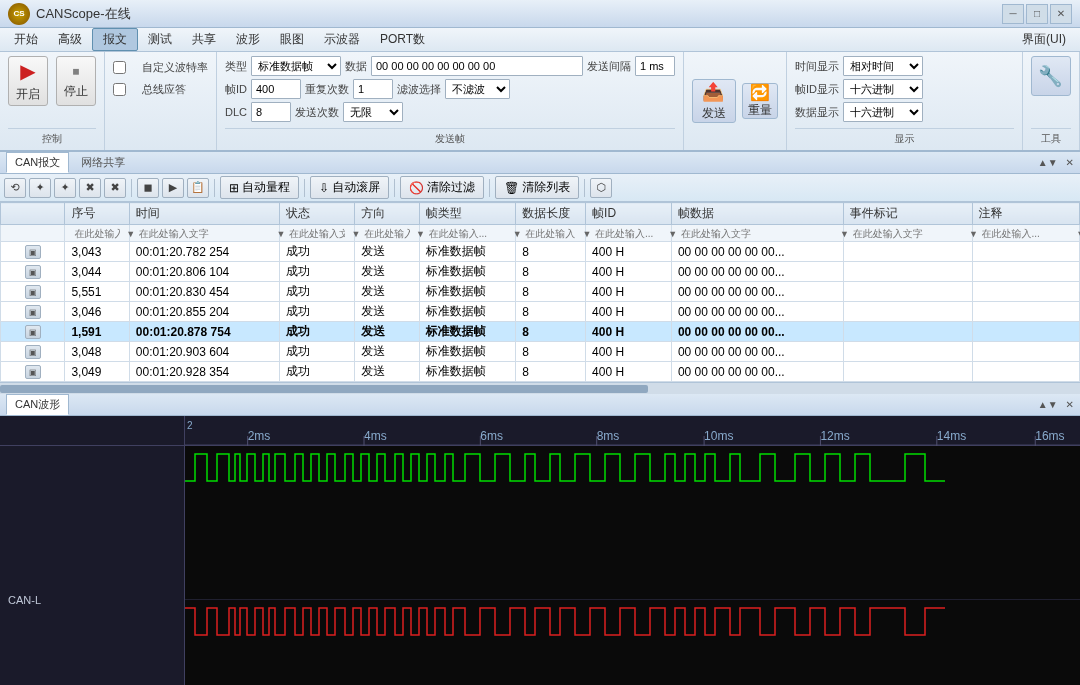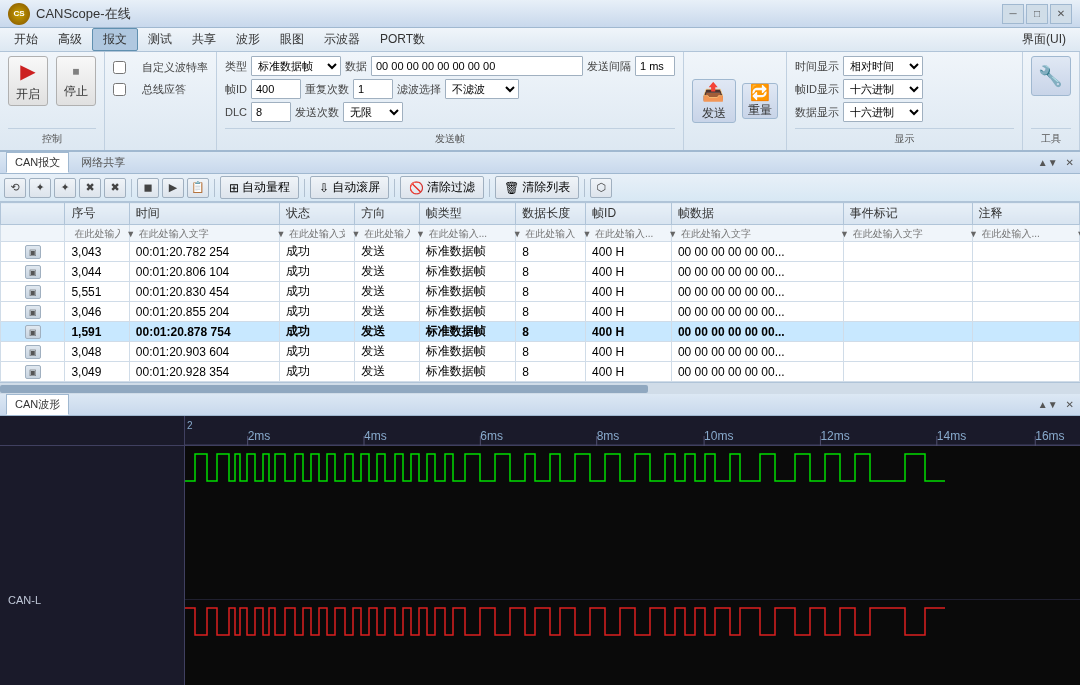--- a/index.html
+++ b/index.html
@@ -383,21 +383,21 @@
       <input class="form-input" style="width: 212px;" value="00 00 00 00 00 00 00 00">
       <span class="t-label">发送间隔</span>
       <input class="form-input w40" value="1 ms" style="">
     </div>
     <div class="t-row">
       <span class="t-label">帧ID</span>
       <input class="form-input w50" value="400" style="">
       <span class="t-label">重复次数</span>
       <input class="form-input w40" value="1" style="">
       <span class="t-label">滤波选择</span>
-      <select class="form-select" style="width:74px;">
+      <select class="form-select" style="width:65px;">
         <option>不滤波</option>
       </select>
     </div>
     <div class="t-row">
       <span class="t-label">DLC</span>
       <input class="form-input w40" value="8" style="">
       <span class="t-label">发送次数</span>
       <select class="form-select" style="width:60px;">
         <option>无限</option>
       </select>

